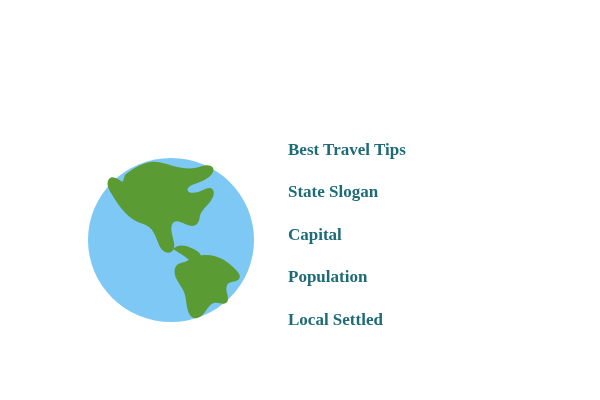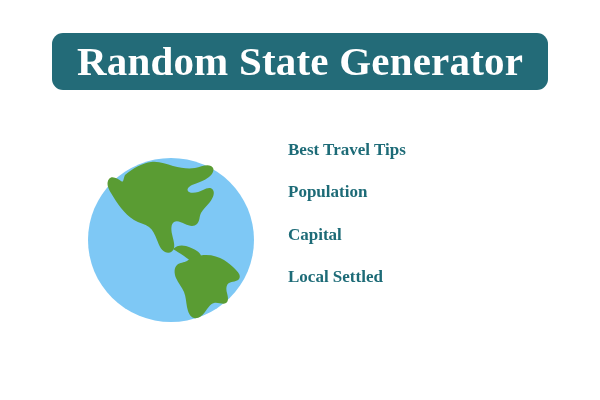--- a/index.html
+++ b/index.html
@@ -82,23 +82,20 @@
     justify-content: center;
     white-space: nowrap;
     text-align: center;
   }
 </style>
 </head>
 <body>
 
 <div id="app">
 
-  <div class="title-banner">
-    <div class="title-text">Random State Generator</div>
-  </div>
 
   <div class="globe-wrap">
     <svg viewBox="0 0 168 166" xmlns="http://www.w3.org/2000/svg">
 
       <ellipse cx="84" cy="83" rx="83" ry="82" fill="#7ec8f5"></ellipse>
 
       <path fill="#5a9c33" d="M38,18
                C46,11 56,6 64,5
                C72,4 79,7 86,9
                C94,11 101,12 108,11
@@ -147,18 +144,19 @@
                C103,160 101,155 100,150
                C99,145 99,140 97,135
                C95,130 91,126 89,121
                C87,116 87,111 90,108
                C93,105 97,106 100,104 Z"></path>
     </svg>
   </div>
 
   <div class="field-list">
     <div class="field-item">Best Travel Tips</div>
+    <div class="field-item">State Slogan</div>
+    <div class="field-item">Capital</div>
     <div class="field-item">Population</div>
-    <div class="field-item">Capital</div>
     <div class="field-item">Local Settled</div>
   </div>
 
 </div>
 
 </body></html>

